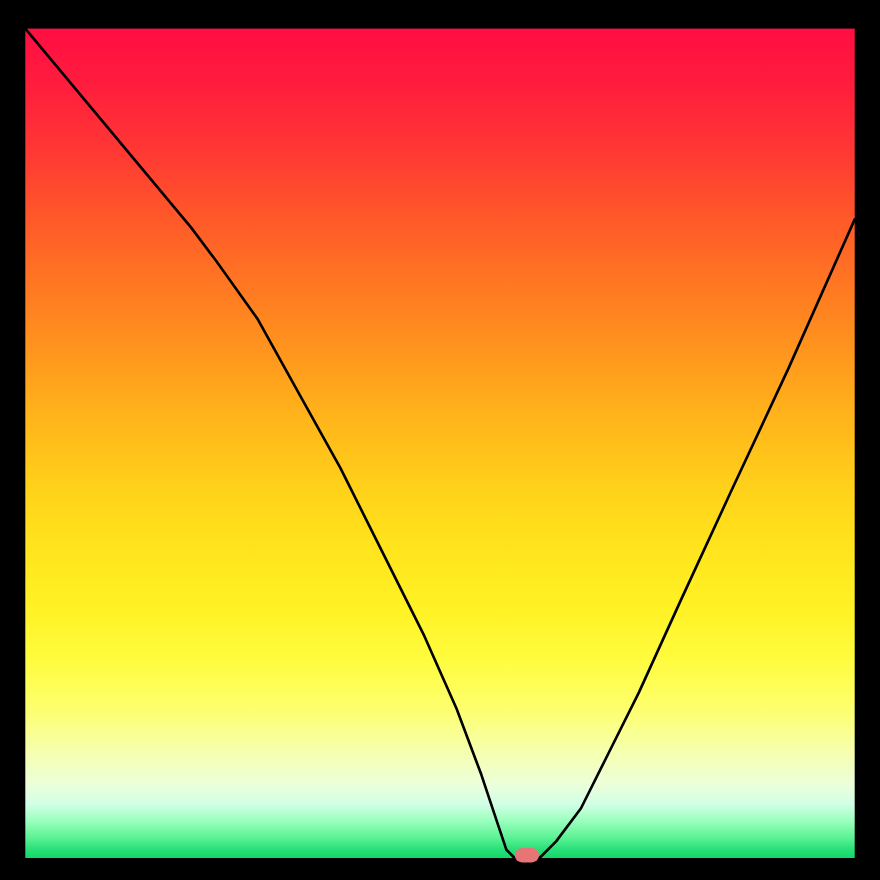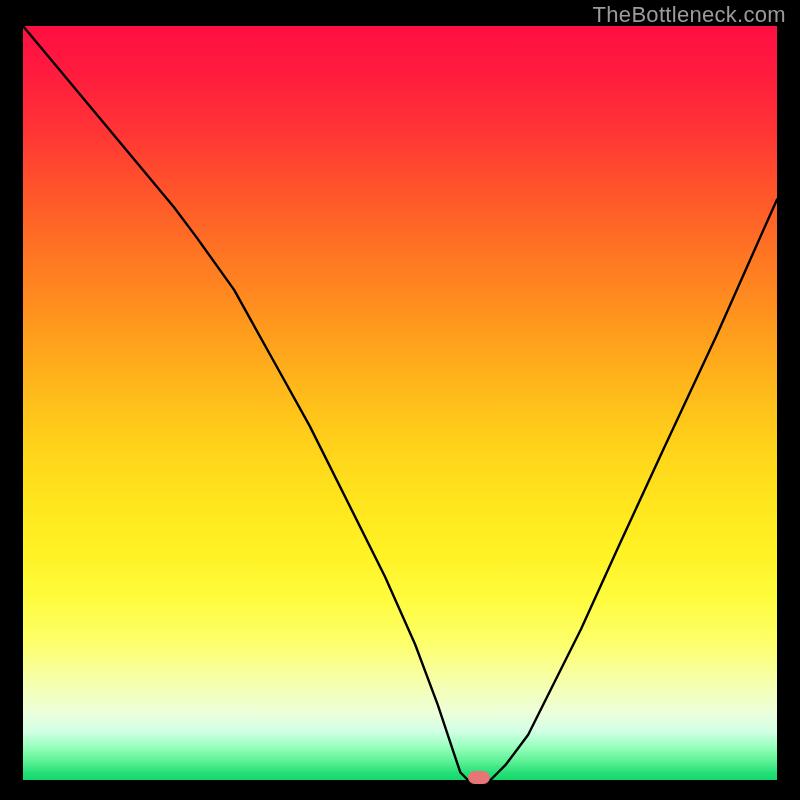--- a/index.html
+++ b/index.html
@@ -68,21 +68,20 @@
     width: 22px;
     height: 13px;
     background: #e77575;
     border-radius: 7px;
   }
 </style>
 </head>
 <body>
 
 <div class="frame">
-  <div class="watermark">TheBottleneck.com</div>
 
   <div class="plot">
     <svg class="curve" viewBox="0 0 754 754" preserveAspectRatio="none">
       <path id="curve-path" fill="none" stroke="#000000" stroke-width="2.4" stroke-linecap="round" stroke-linejoin="round" d="M0.00 0.00 L37.70 45.24 L75.40 90.48 L113.10 135.72 L150.80 180.96 L173.42 211.12 L211.12 263.90 L248.82 331.76 L286.52 399.62 L324.22 475.02 L361.92 550.42 L392.08 618.28 L414.70 678.60 L429.78 723.84 L437.32 746.46 L444.86 754.00 L452.40 754.00 L467.48 754.00 L482.56 738.92 L505.18 708.76 L527.80 663.52 L557.96 603.20 L595.66 520.26 L640.90 422.24 L693.68 309.14 L754.00 173.42"></path>
     </svg>
     <div class="marker" id="marker" style="left: 445.17px; top: 745px;"></div>
   </div>
 </div>
 
 </body></html>

